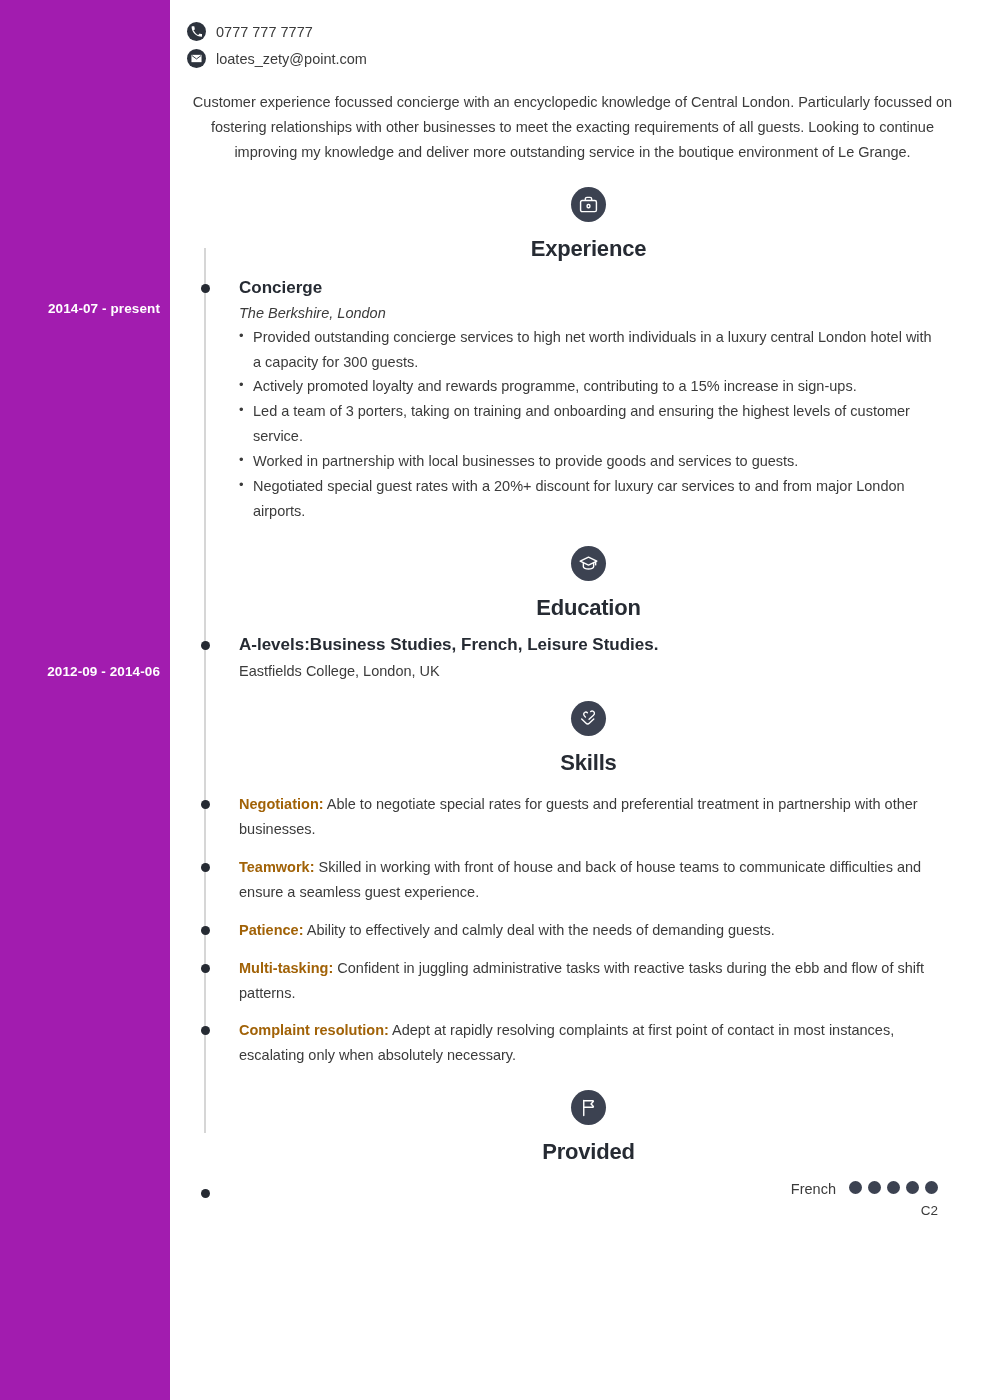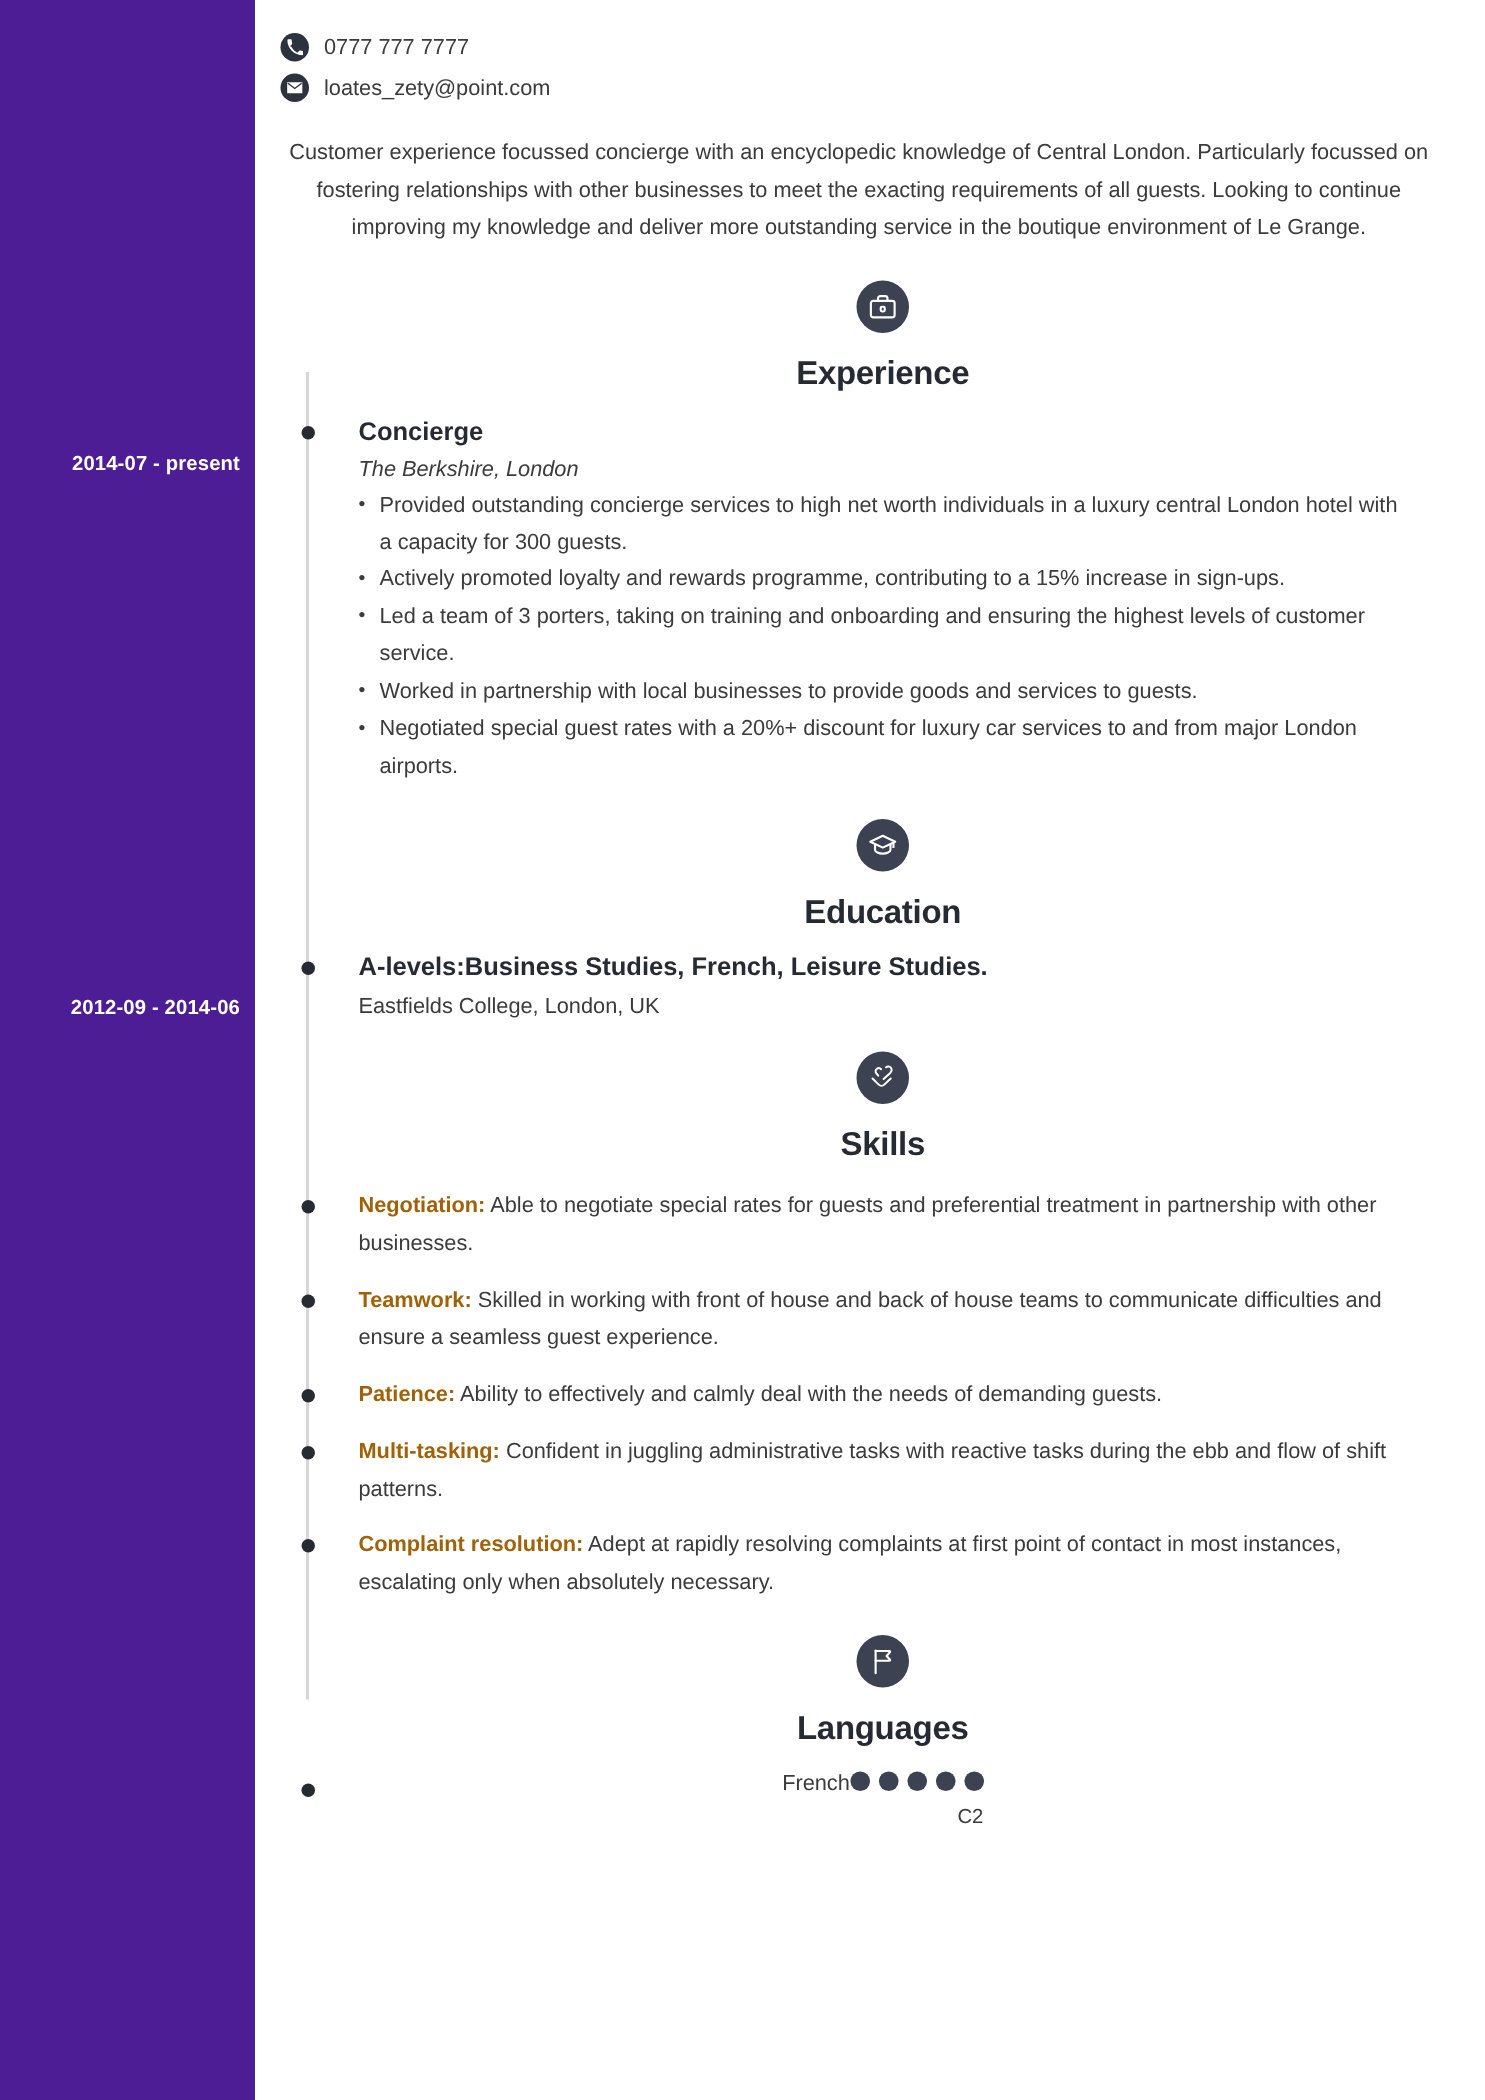--- a/index.html
+++ b/index.html
@@ -13,21 +13,21 @@
     position: relative;
     overflow: hidden;
   }
 
   
   #sidebar {
     position: absolute;
     left: 0; top: 0;
     width: 170px;
     height: 1400px;
-    background: #4c1d95;
+    background: #a21caf;
   }
 
   .side-date {
     position: absolute;
     right: 10px;
     width: 160px;
     text-align: right;
     color: #ffffff;
     font-size: 13.5px;
     font-weight: bold;
@@ -179,21 +179,22 @@
   .skill-item {
     font-size: 14.5px;
     line-height: 1.72;
     color: #3b3b3b;
   }
   .skill-item b { color: #a16207; }
 
   .lang-row {
     display: flex;
     align-items: flex-start;
-    justify-content: center;
+    justify-content: flex-end;
+    gap: 13px;
   }
   .lang-name { font-size: 14.5px; color: #3b3b3b; }
   .lang-right { text-align: right; }
   .dots { display: flex; gap: 6px; justify-content: flex-end; }
   .dot {
     width: 13px; height: 13px;
     border-radius: 50%;
     background: #3c4251;
   }
   .lang-level {
@@ -304,21 +305,21 @@
     <div class="skill-item"><b>Complaint resolution:</b><span> Adept at rapidly resolving complaints at first point of contact in most instances, escalating only when absolutely necessary.</span></div>
   </div>
 
   <div class="section-head" style="margin-top:22px;">
     <span class="sec-badge">
       <svg width="19" height="19" viewBox="0 0 24 24" fill="none" stroke="#ffffff" stroke-width="1.8" stroke-linejoin="round" stroke-linecap="round">
         <path d="M6 22V3"></path>
         <path d="M6 3.4h11.5c.6 0 .9.7.5 1.1l-2.8 3 2.8 3c.4.4.1 1.1-.5 1.1H6"></path>
       </svg>
     </span>
-    <span class="sec-title">Languages</span>
+    <span class="sec-title">Provided</span>
   </div>
 
   <div class="entry" style="margin-top:16px;">
     <div class="lang-row">
       <span class="lang-name">French</span>
       <span class="lang-right">
         <span class="dots">
           <span class="dot"></span>
           <span class="dot"></span>
           <span class="dot"></span>

